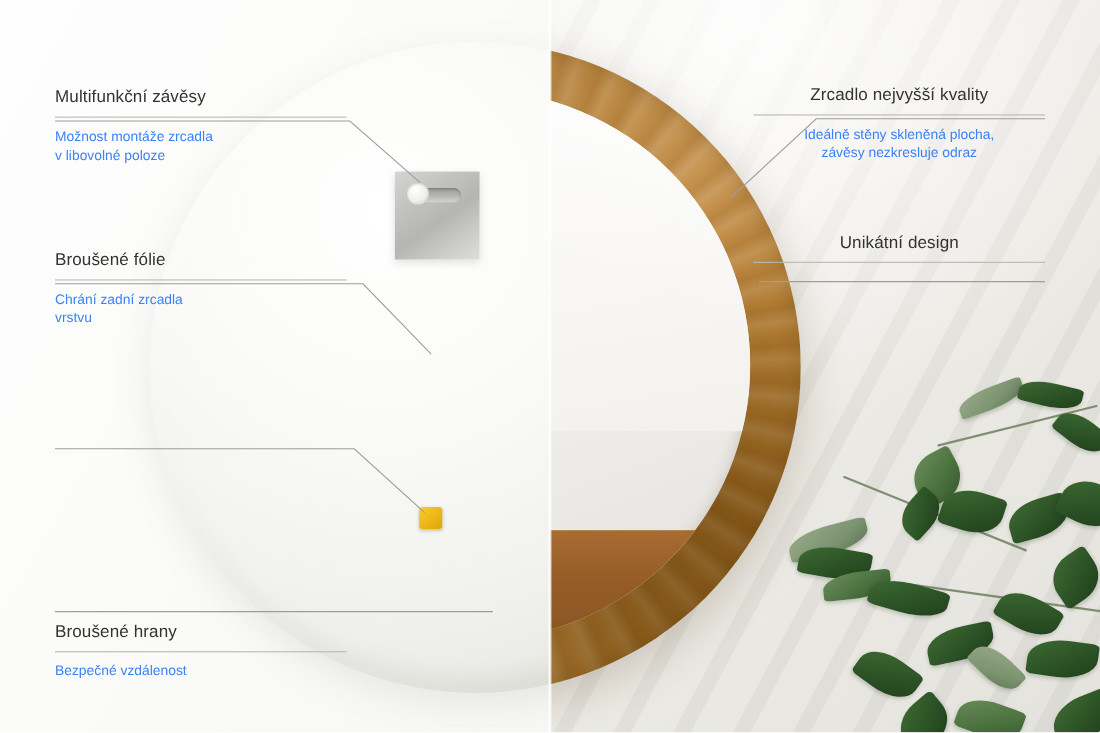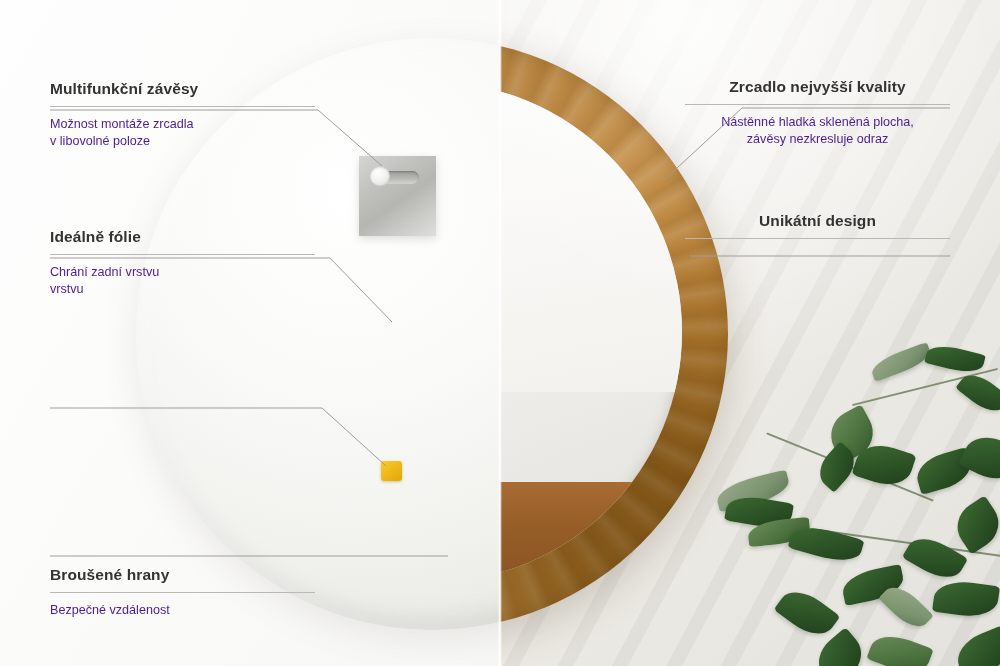--- a/index.html
+++ b/index.html
@@ -124,26 +124,26 @@
   .leaf{position:absolute;border-radius:58% 10% 58% 10%;
     background:linear-gradient(150deg,#3f6d34 0%,#2e5527 48%,#1f3d1b 100%);
     box-shadow:0 2px 4px rgba(20,40,18,.22);}
   .leaf.lite{background:linear-gradient(150deg,#6d8f5c 0%,#4d7340 55%,#35552c 100%);}
   .leaf.pale{background:linear-gradient(150deg,#9aab8b 0%,#7c9470 60%,#5d7554 100%);}
   .stem{position:absolute;background:#6d7f5f;height:2px;border-radius:1px;opacity:.85;}
 
   
   .callout{position:absolute;z-index:8;}
   .callout h3{
-    margin:0 0 7px 0;font-size:15.5px;font-weight:700;color:#333331;letter-spacing:.1px;
+    margin:0 0 7px 0;font-size:15.5px;font-weight:400;color:#333331;letter-spacing:.1px;
     line-height:1.2;
   }
   .callout .rule{height:1px;background:#b9b8b4;margin:0 0 9px 0;}
   .callout p{
-    margin:0;font-size:12.6px;line-height:1.42;color:#4c1d95;font-weight:400;
+    margin:0;font-size:12.6px;line-height:1.42;color:#3b82f6;font-weight:400;
   }
   .callout.right{text-align:center;}
 
   
   .leaders{position:absolute;left:0;top:0;width:1000px;height:666px;z-index:7;pointer-events:none;}
 </style>
 </head>
 <body>
 
 <div id="stage">
@@ -220,40 +220,40 @@
   <div class="callout" style="left:50px;top:80px;width:265px;">
     <h3>Multifunkční závěsy</h3>
     <div class="rule"></div>
     <p>
       <span>Možnost montáže zrcadla</span><br>
       <span>v libovolné poloze</span>
     </p>
   </div>
 
   <div class="callout" style="left:50px;top:228px;width:265px;">
-    <h3>Ideálně fólie</h3>
+    <h3>Broušené fólie</h3>
     <div class="rule"></div>
     <p>
-      <span>Chrání zadní vrstvu</span><br>
+      <span>Chrání zadní zrcadla</span><br>
       <span>vrstvu</span>
     </p>
   </div>
 
 
   <div class="callout" style="left:50px;top:526px;width:265px;margin-top:40px;">
     <h3>Broušené hrany</h3>
     <div class="rule"></div>
     <p>Bezpečné vzdálenost</p>
   </div>
 
   <div class="callout right" style="left:685px;top:78px;width:265px;">
     <h3>Zrcadlo nejvyšší kvality</h3>
     <div class="rule"></div>
     <p>
-      <span>Nástěnné hladká skleněná plocha,</span><br>
+      <span>Ideálně stěny skleněná plocha,</span><br>
       <span>závěsy nezkresluje odraz</span>
     </p>
   </div>
 
   <div class="callout right" style="left:685px;top:212px;width:265px;">
     <h3>Unikátní design</h3>
     <div class="rule"></div>
   </div>
 
 </div>

